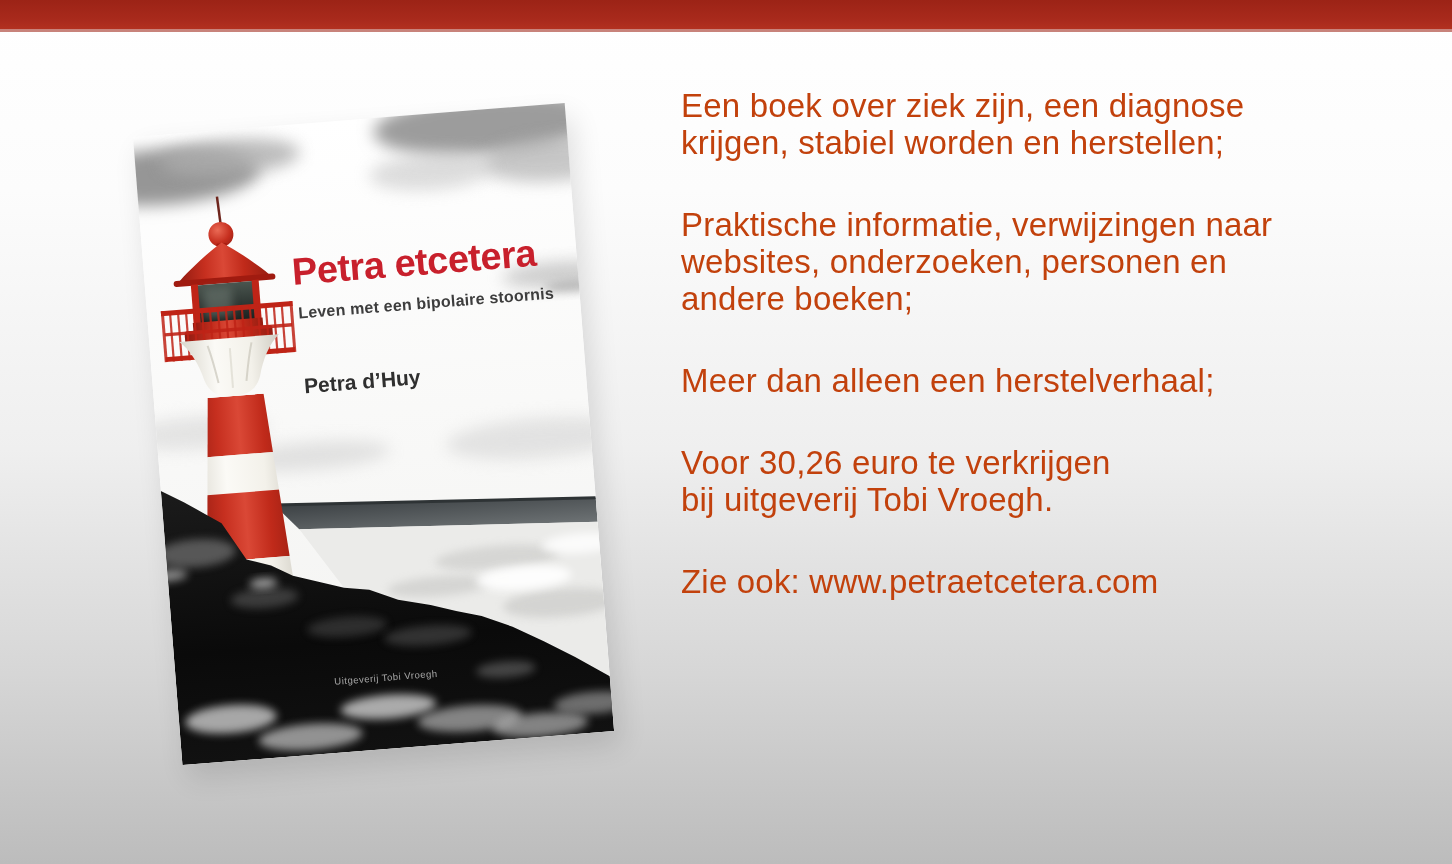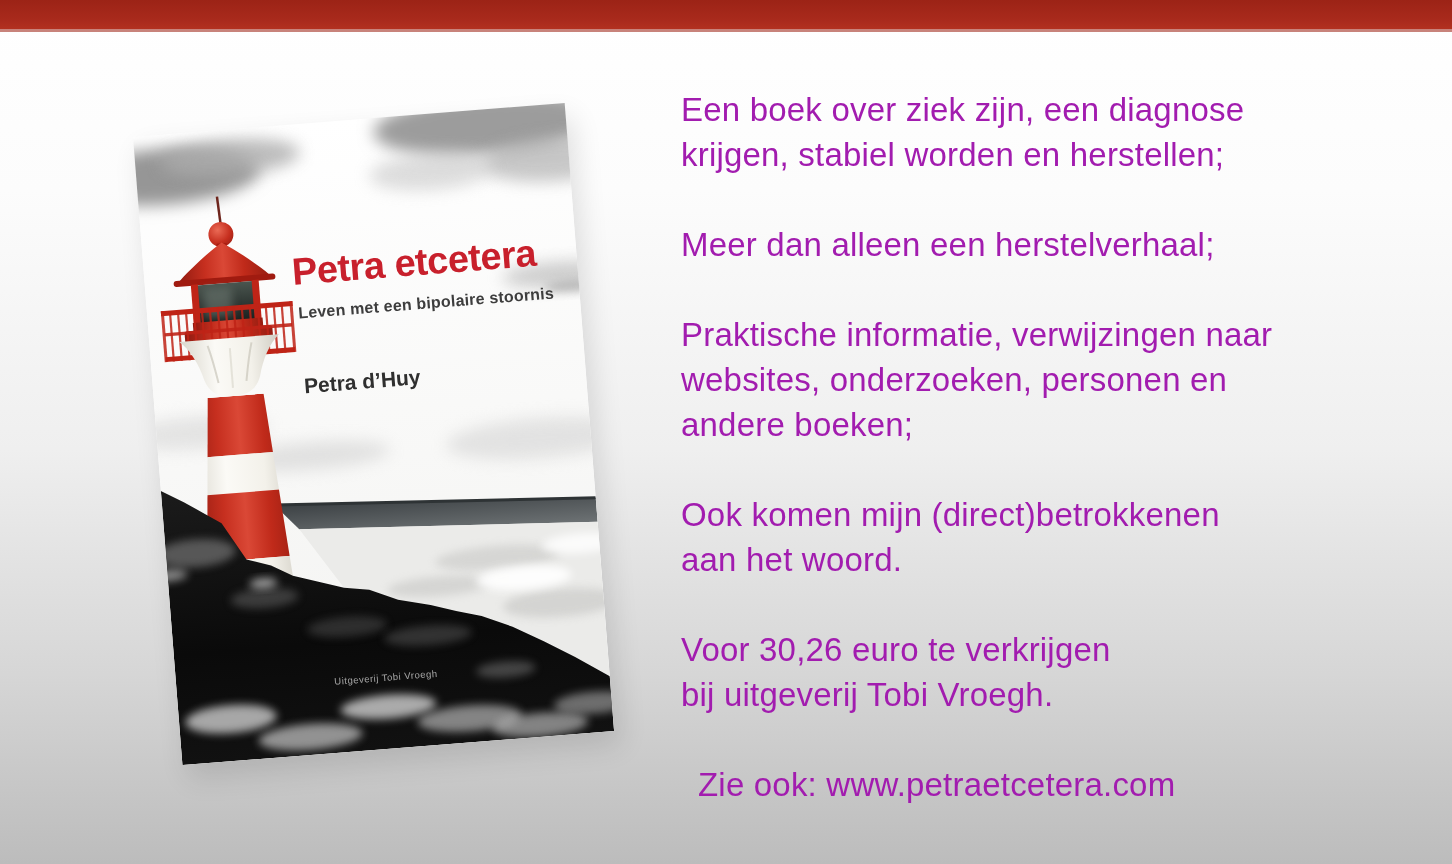--- a/index.html
+++ b/index.html
@@ -35,24 +35,24 @@
     position:absolute;left:151px;top:250px;
     font-size:21px;font-weight:600;color:#2f2f2f;white-space:nowrap;
   }
   .cover-publisher{
     position:absolute;left:158px;top:553px;
     font-size:9.5px;color:rgba(255,255,255,.62);letter-spacing:.5px;white-space:nowrap;
   }
   
   .description{
     position:absolute;left:681px;top:87px;width:730px;
-    color:#a21caf;font-size:33px;line-height:45px;letter-spacing:.2px;
+    color:#c2410c;font-size:33px;line-height:37px;letter-spacing:.2px;
   }
   .description .para{white-space:pre-line;margin:0 0 45px 0;}
-  .description .para:last-child{margin-bottom:0;margin-left:17px;}
+  .description .para:last-child{margin-bottom:0;}
 </style>
 </head>
 <body>
 
 <div class="top-bar"></div>
 
 <div class="cover">
   <svg viewBox="0 0 433 630" preserveAspectRatio="none" aria-hidden="true">
     <defs>
       <filter id="blur8" x="-60%" y="-60%" width="220%" height="220%">
@@ -204,22 +204,20 @@
 
   <div class="cover-title">Petra etcetera</div>
   <div class="cover-subtitle">Leven met een bipolaire stoornis</div>
   <div class="cover-author">Petra d’Huy</div>
   <div class="cover-publisher">Uitgeverij Tobi Vroegh</div>
 </div>
 
 <div class="description">
   <p class="para">Een boek over ziek zijn, een diagnose
 krijgen, stabiel worden en herstellen;</p>
-  <p class="para">Meer dan alleen een herstelverhaal;</p>
   <p class="para">Praktische informatie, verwijzingen naar
 websites, onderzoeken, personen en
 andere boeken;</p>
-  <p class="para">Ook komen mijn (direct)betrokkenen
-aan het woord.</p>
+  <p class="para">Meer dan alleen een herstelverhaal;</p>
   <p class="para">Voor 30,26 euro te verkrijgen
 bij uitgeverij Tobi Vroegh.</p>
   <p class="para">Zie ook: www.petraetcetera.com</p>
 </div>
 
 </body></html>

